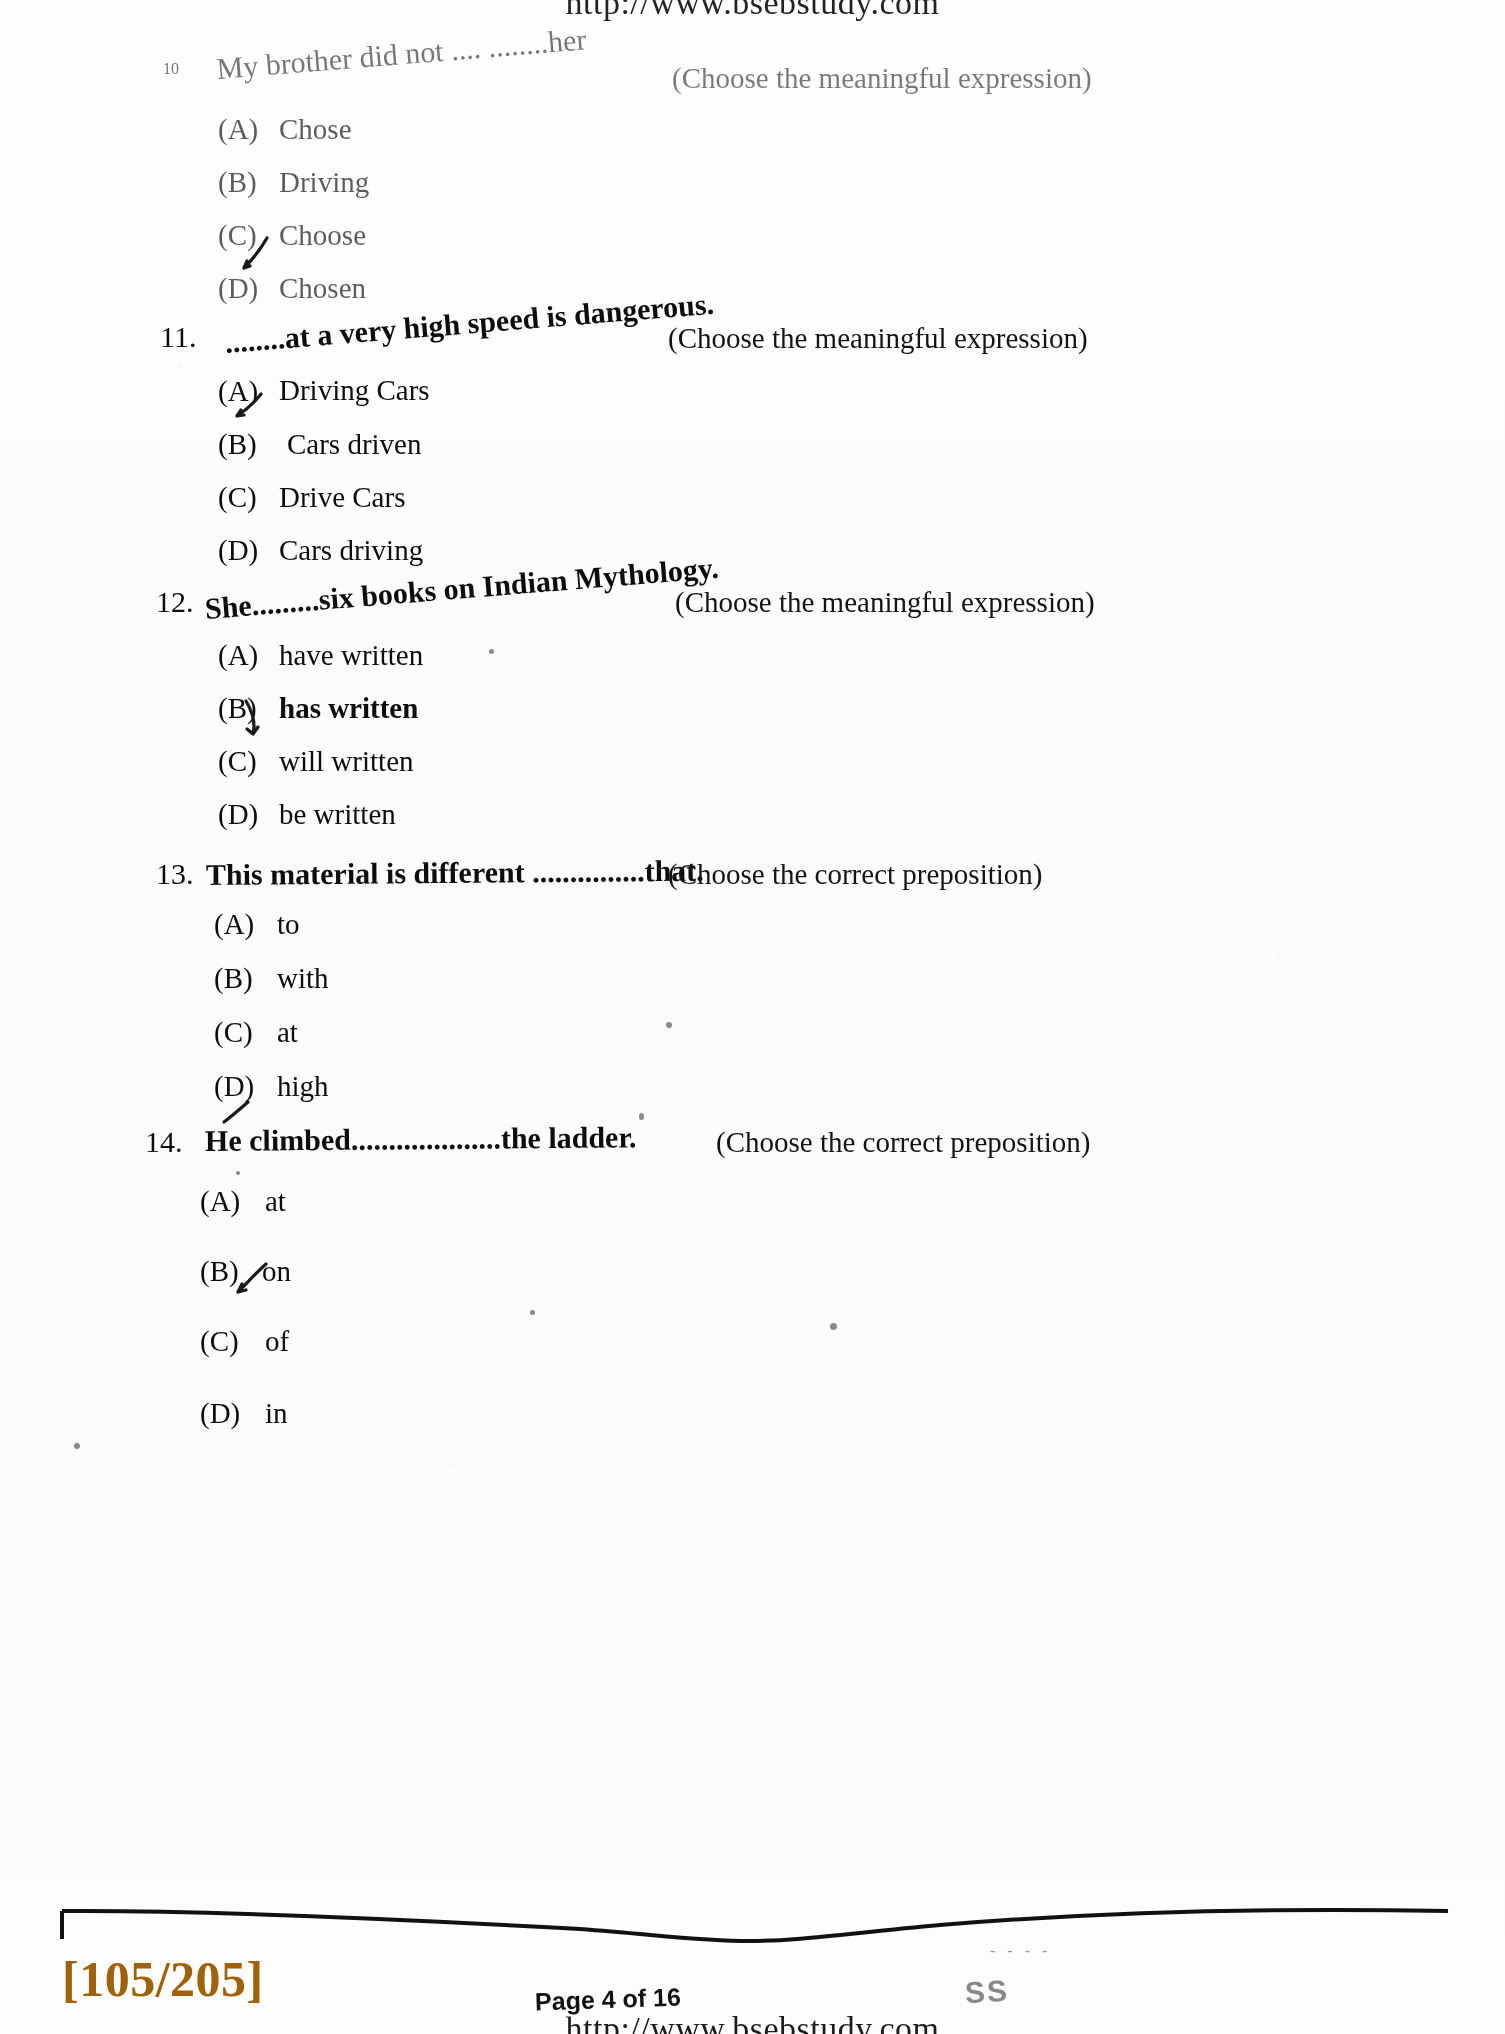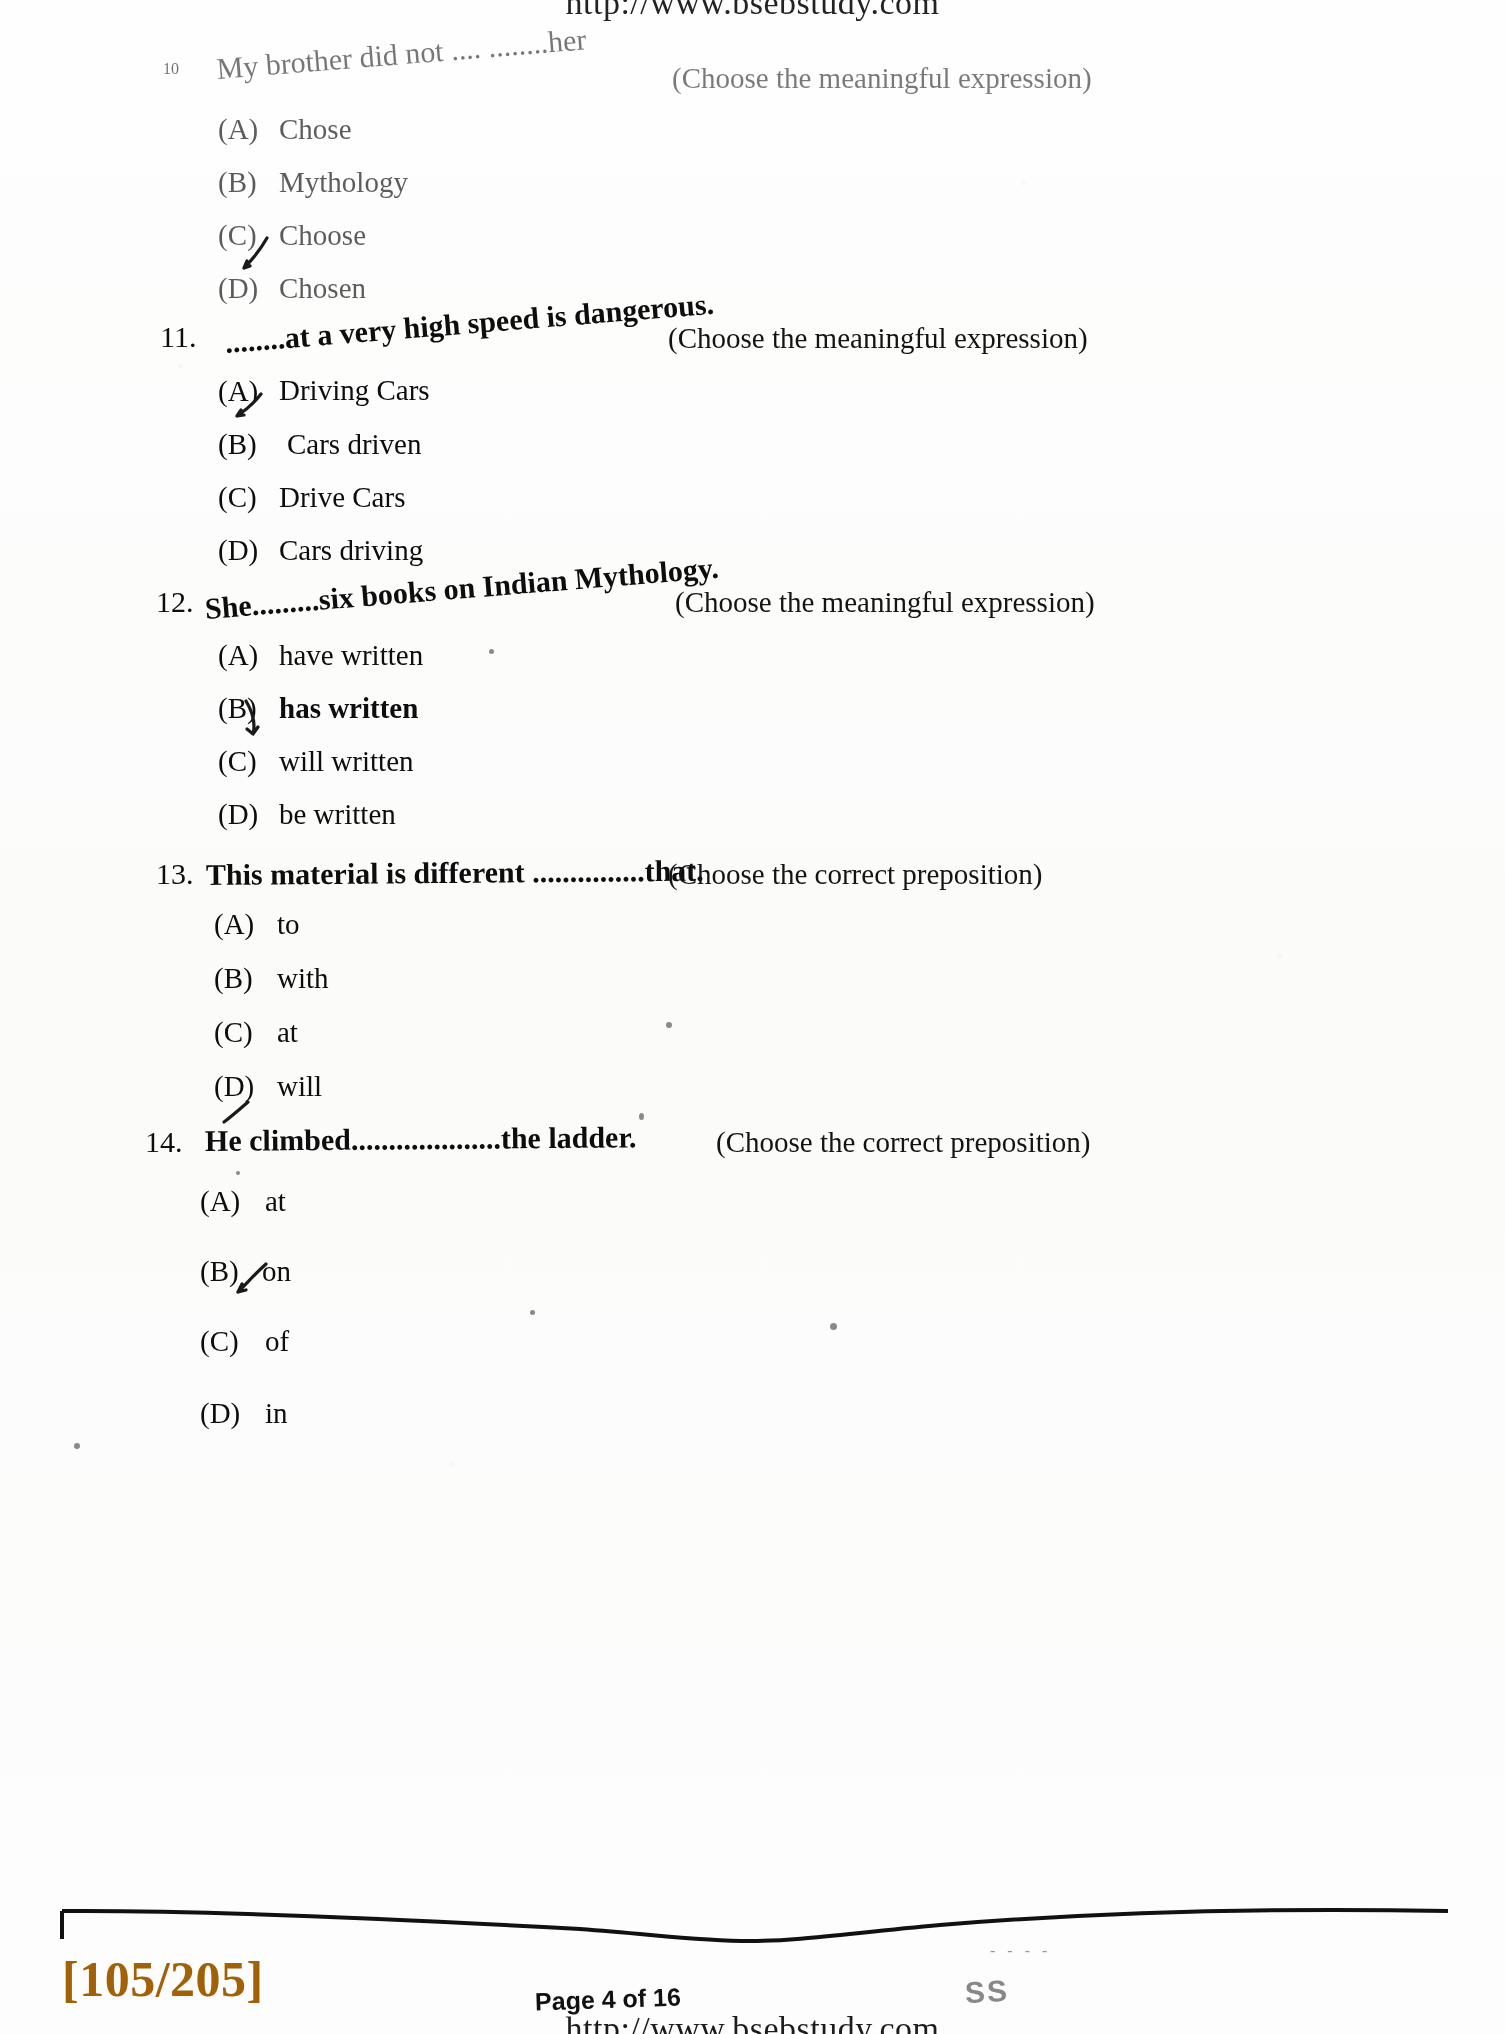--- a/index.html
+++ b/index.html
@@ -153,21 +153,21 @@
   <div class="abs site-url-top">http://www.bsebstudy.com</div>
 
   <div class="abs faded-strong" style="left:163px; top:60px;">10</div>
   <div class="abs q-text faded-strong skew-2" style="left:218px; top:52px;">My brother did not ....  ........her</div>
   <div class="abs q-hint faded-strong" style="left:672px; top:62px;">(Choose the meaningful expression)</div>
 
   <div class="abs opt-label faded" style="left:218px; top:113px;">(A)</div>
   <div class="abs opt-text faded" style="left:279px; top:113px;">Chose</div>
 
   <div class="abs opt-label faded" style="left:218px; top:166px;">(B)</div>
-  <div class="abs opt-text faded" style="left:279px; top:166px;">Mythology</div>
+  <div class="abs opt-text faded" style="left:279px; top:166px;">Driving</div>
 
   <div class="abs opt-label faded" style="left:218px; top:219px;">(C)</div>
   <div class="abs opt-text faded" style="left:279px; top:219px;">Choose</div>
   <svg class="abs" style="left:236px; top:236px;" width="46" height="46" viewBox="0 0 46 46">
     <path class="pen" d="M31 2 C24 14, 16 24, 8 32 M8 32 L14 30 M8 32 L11 25"></path>
   </svg>
 
   <div class="abs opt-label faded" style="left:218px; top:272px;">(D)</div>
   <div class="abs opt-text faded" style="left:279px; top:272px;">Chosen</div>
 
@@ -216,21 +216,21 @@
   <div class="abs opt-label" style="left:214px; top:908px;">(A)</div>
   <div class="abs opt-text" style="left:277px; top:908px;">to</div>
 
   <div class="abs opt-label" style="left:214px; top:962px;">(B)</div>
   <div class="abs opt-text" style="left:277px; top:962px;">with</div>
 
   <div class="abs opt-label" style="left:214px; top:1016px;">(C)</div>
   <div class="abs opt-text" style="left:277px; top:1016px;">at</div>
 
   <div class="abs opt-label" style="left:214px; top:1070px;">(D)</div>
-  <div class="abs opt-text" style="left:277px; top:1070px;">will</div>
+  <div class="abs opt-text" style="left:277px; top:1070px;">high</div>
   <svg class="abs" style="left:218px; top:1098px;" width="40" height="34" viewBox="0 0 40 34">
     <path class="pen" d="M30 4 C22 11, 14 18, 6 24"></path>
   </svg>
 
   <div class="abs q-num" style="left:145px; top:1125px;">14.</div>
   <div class="abs q-text condensed skew-tiny" style="left:205px; top:1124px; font-size:30px;">He climbed....................the ladder.</div>
   <div class="abs q-hint" style="left:716px; top:1126px;">(Choose the correct preposition)</div>
 
   <div class="abs opt-label" style="left:200px; top:1185px;">(A)</div>
   <div class="abs opt-text" style="left:265px; top:1185px;">at</div>

